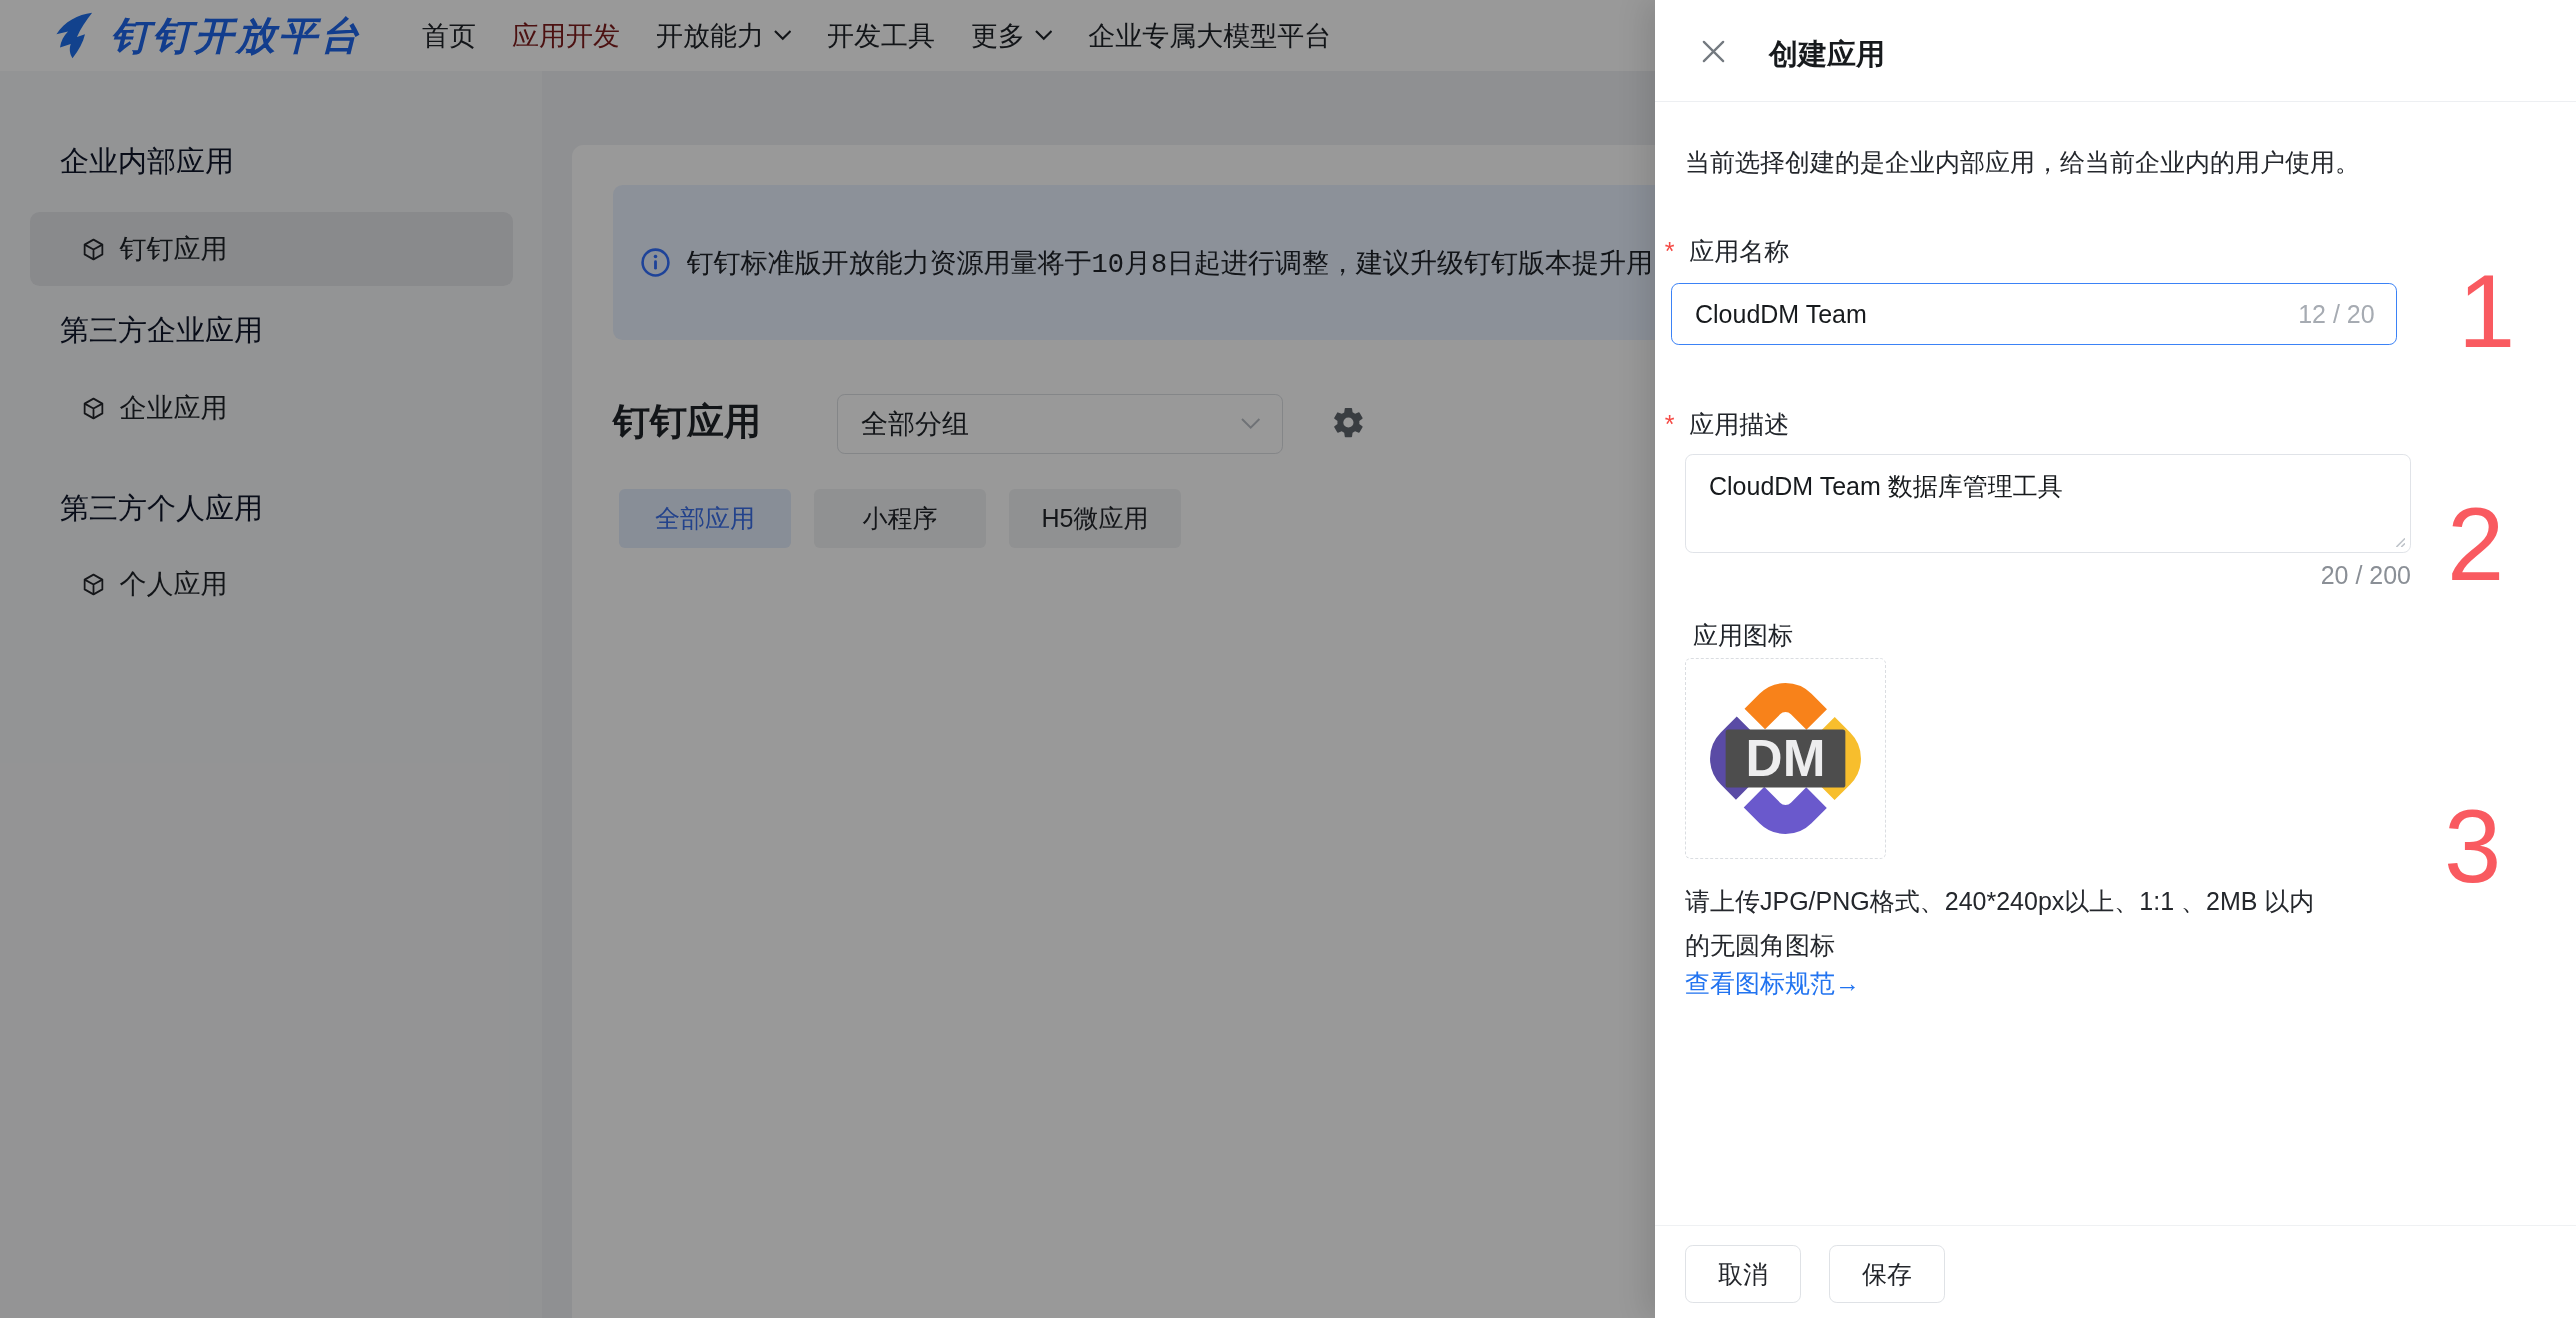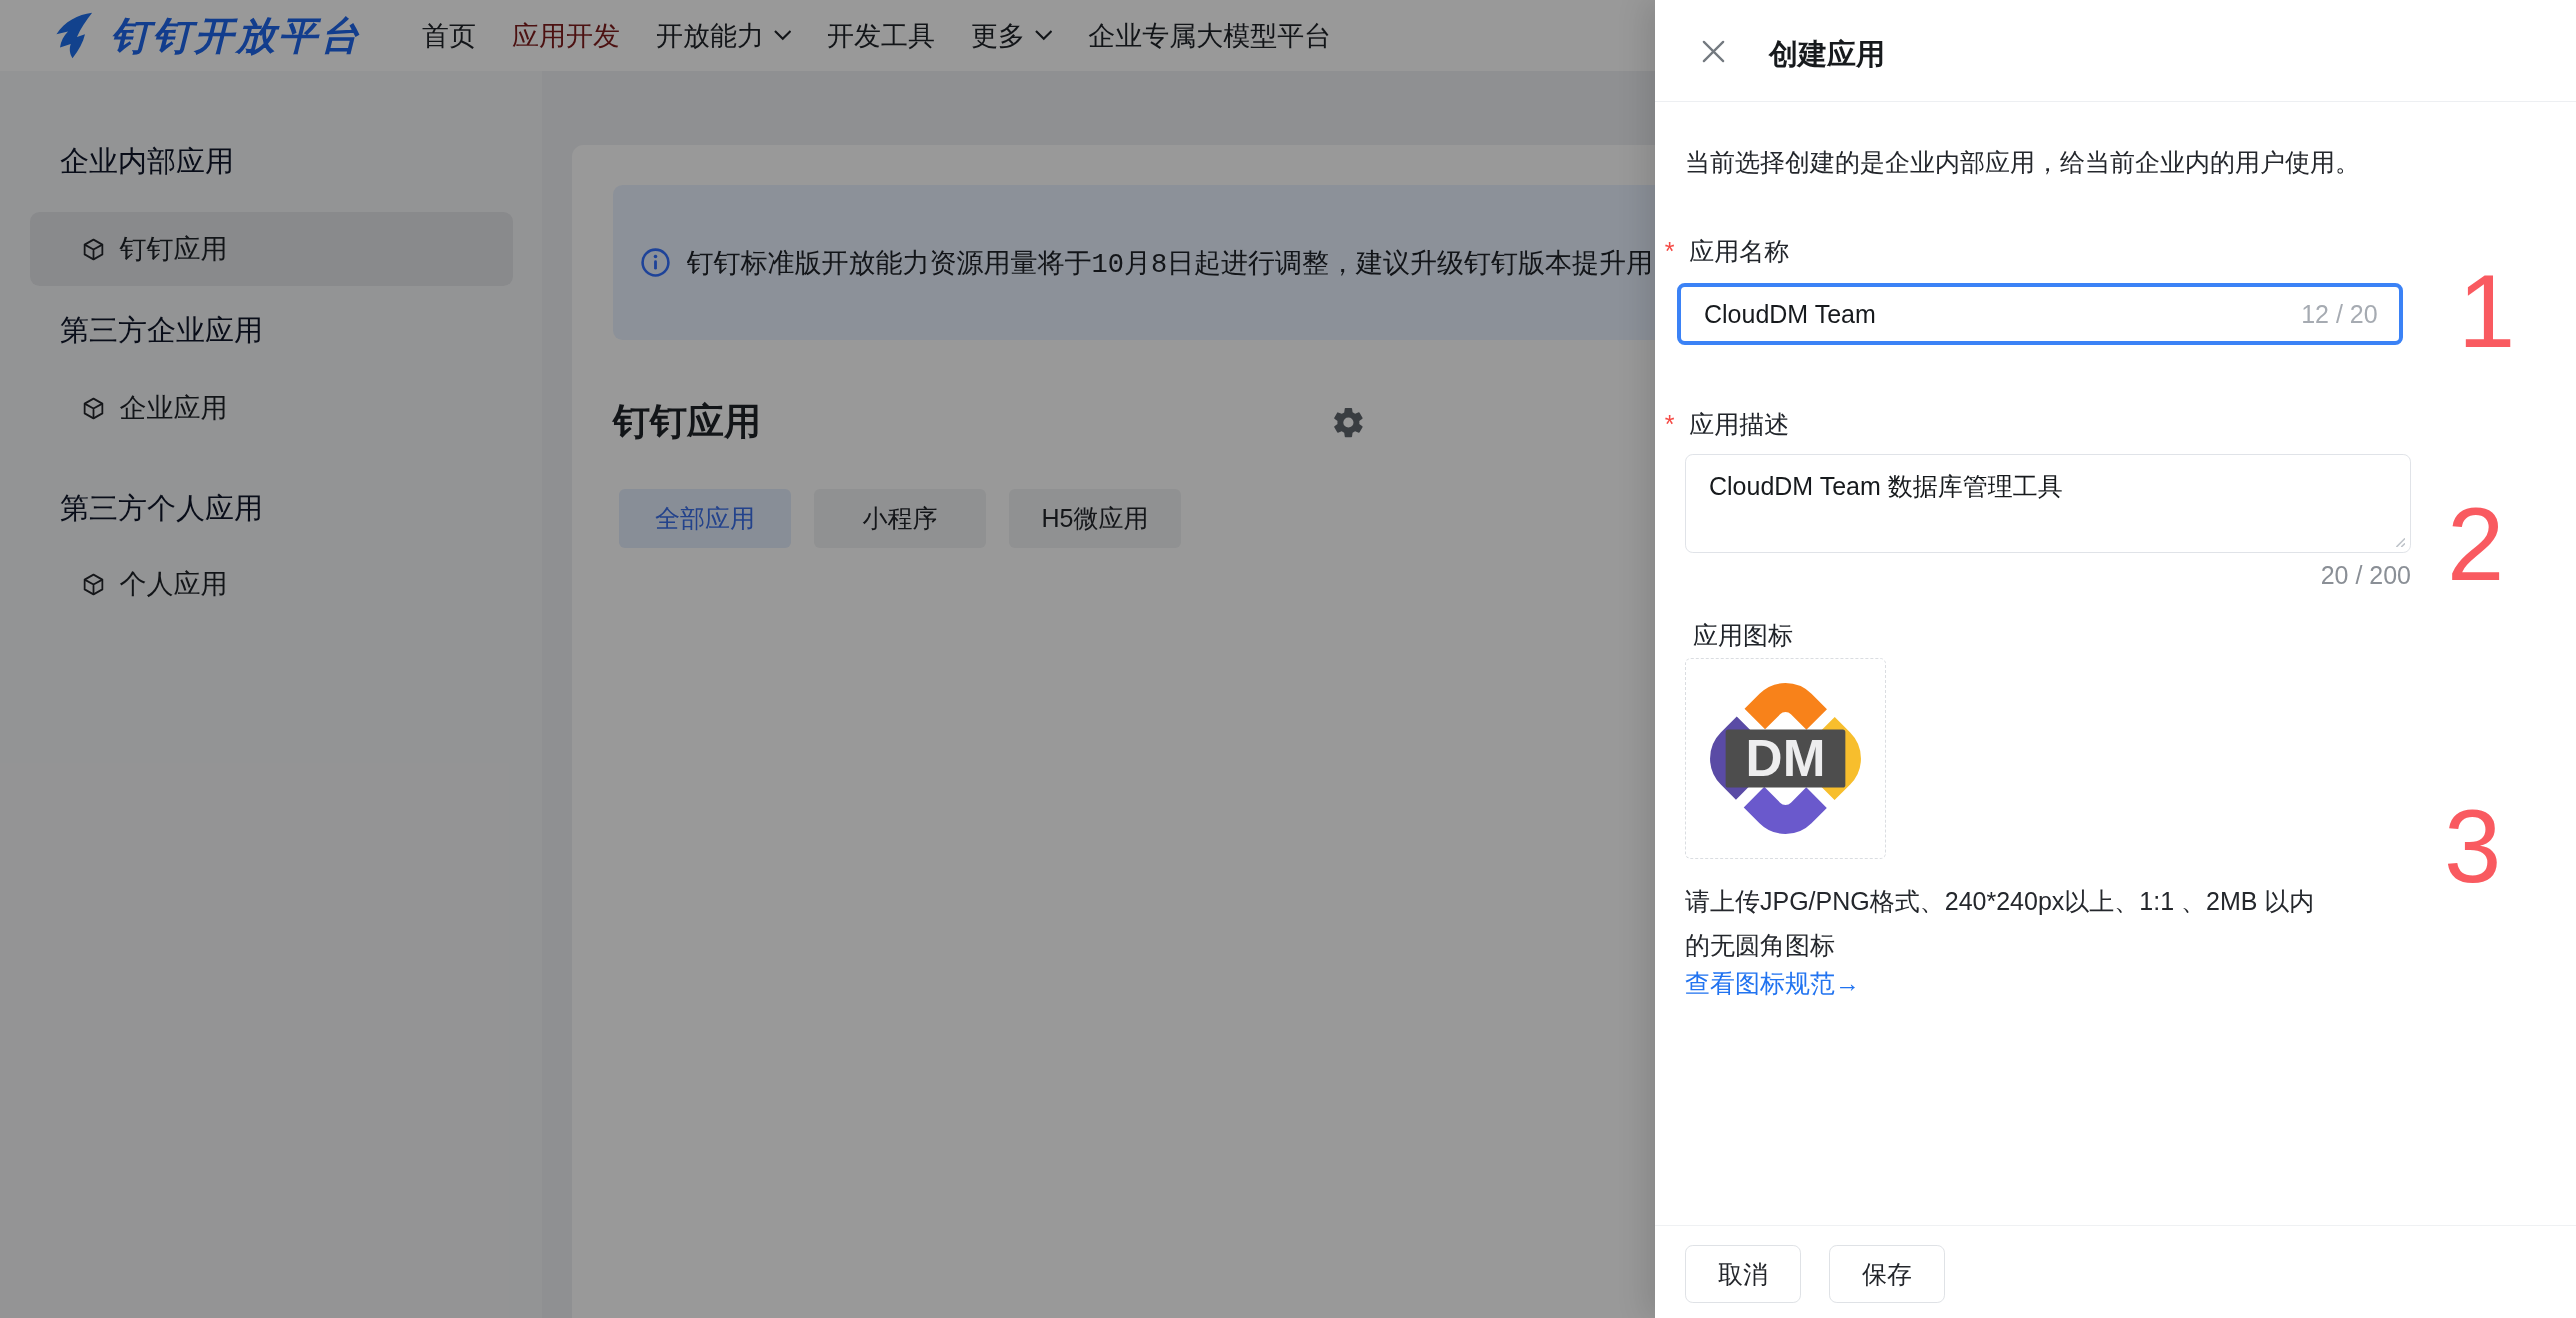--- a/index.html
+++ b/index.html
@@ -65,22 +65,22 @@
   .close-btn { position:absolute; left:45px; top:38px; width:27px; height:27px; color:#747A80; cursor:pointer; }
   .drawer-title { position:absolute; left:114px; top:35px; font-size:29px; font-weight:600; color:#171A1D; }
   .intro { position:absolute; left:30px; top:143px; width:738px; font-size:25px; color:#24272C; line-height:39px; }
 
   .field-label { position:absolute; left:9.7px; display:flex; align-items:flex-start; }
   .req-star { color:#F54A45; font-size:25px; margin-right:6.8px; line-height:33px; }
   .label-text { font-size:25px; font-weight:500; color:#20242A; line-height:33px;margin-left:8px; }
   .no-star { left:30px; }
 
   .lab-name { top:235px; }
-  .input-wrap { position:absolute; left:22px; top:283px; width:726px; height:62px;
-                border:4px solid #3b82f6; border-radius:7.8px; background:#FFFFFF;
+  .input-wrap { position:absolute; left:16px; top:283px; width:726px; height:62px;
+                border:1px solid #3b82f6; border-radius:7.8px; background:#FFFFFF;
                 display:flex; align-items:center; overflow:hidden; }
   .input-wrap input { flex:1; border:none; outline:none; font-size:25px; color:#171A1D;
                       padding-left:23px; font-family:inherit; background:transparent; }
   .char-counter { font-size:25px; color:#A6ABB2; padding-right:21.4px; white-space:nowrap; }
 
   .lab-desc { top:408px; }
   .ta-wrap { position:absolute; left:30px; top:454px; width:726px; height:99px;
              border:1px solid #E0E3E8; border-radius:7.8px; background:#FFFFFF; }
   .ta-wrap textarea { width:100%; height:100%; border:none; outline:none; resize:none;
                       font-size:25px; color:#171A1D; padding:14.6px 23px; font-family:inherit;
@@ -189,20 +189,26 @@
       <svg viewBox="0 0 24 24">
         <circle cx="12" cy="12" r="10" fill="none" stroke="#3370FF" stroke-width="2"></circle>
         <circle cx="12" cy="7.4" r="1.4" fill="#3370FF"></circle>
         <rect x="10.9" y="10.3" width="2.2" height="7.2" rx="1.1" fill="#3370FF"></rect>
       </svg>
       <span class="banner-text">钉钉标准版开放能力资源用量将于10月8日起进行调整，建议升级钉钉版本提升用</span>
     </div>
 
     <h1 class="main-title">钉钉应用</h1>
 
+    <div class="group-select">
+      <span class="sel-text">全部分组</span>
+      <svg width="19.4" height="11.6" viewBox="0 0 20 12">
+          <polyline points="1,1 10,10 19,1" fill="none" stroke="#B9BEC5" stroke-width="2"></polyline>
+        </svg>
+    </div>
 
     <svg class="gear" viewBox="0 0 24 24" fill="currentColor">
       <path d="M19.4 13c.04-.33.06-.66.06-1s-.02-.67-.06-1l2.1-1.65a.5.5 0 00.12-.64l-2-3.46a.5.5 0 00-.61-.22l-2.48 1a7.3 7.3 0 00-1.73-1l-.37-2.65A.5.5 0 0013.93 2h-4a.5.5 0 00-.5.42l-.37 2.65c-.62.26-1.2.6-1.73 1l-2.48-1a.5.5 0 00-.61.22l-2 3.46a.5.5 0 00.12.64L4.46 11c-.04.33-.06.66-.06 1s.02.67.06 1l-2.1 1.65a.5.5 0 00-.12.64l2 3.46c.13.23.4.32.61.22l2.48-1c.53.4 1.11.74 1.73 1l.37 2.65c.04.24.25.42.5.42h4c.25 0 .46-.18.5-.42l.37-2.65c.62-.26 1.2-.6 1.73-1l2.48 1c.22.1.48 0 .61-.22l2-3.46a.5.5 0 00-.12-.64L19.4 13zm-7.47 2.5a3.5 3.5 0 110-7 3.5 3.5 0 010 7z"></path>
     </svg>
 
     <div class="pills">
       <div class="pill active">全部应用</div>
       <div class="pill">小程序</div>
       <div class="pill">H5微应用</div>
     </div>

